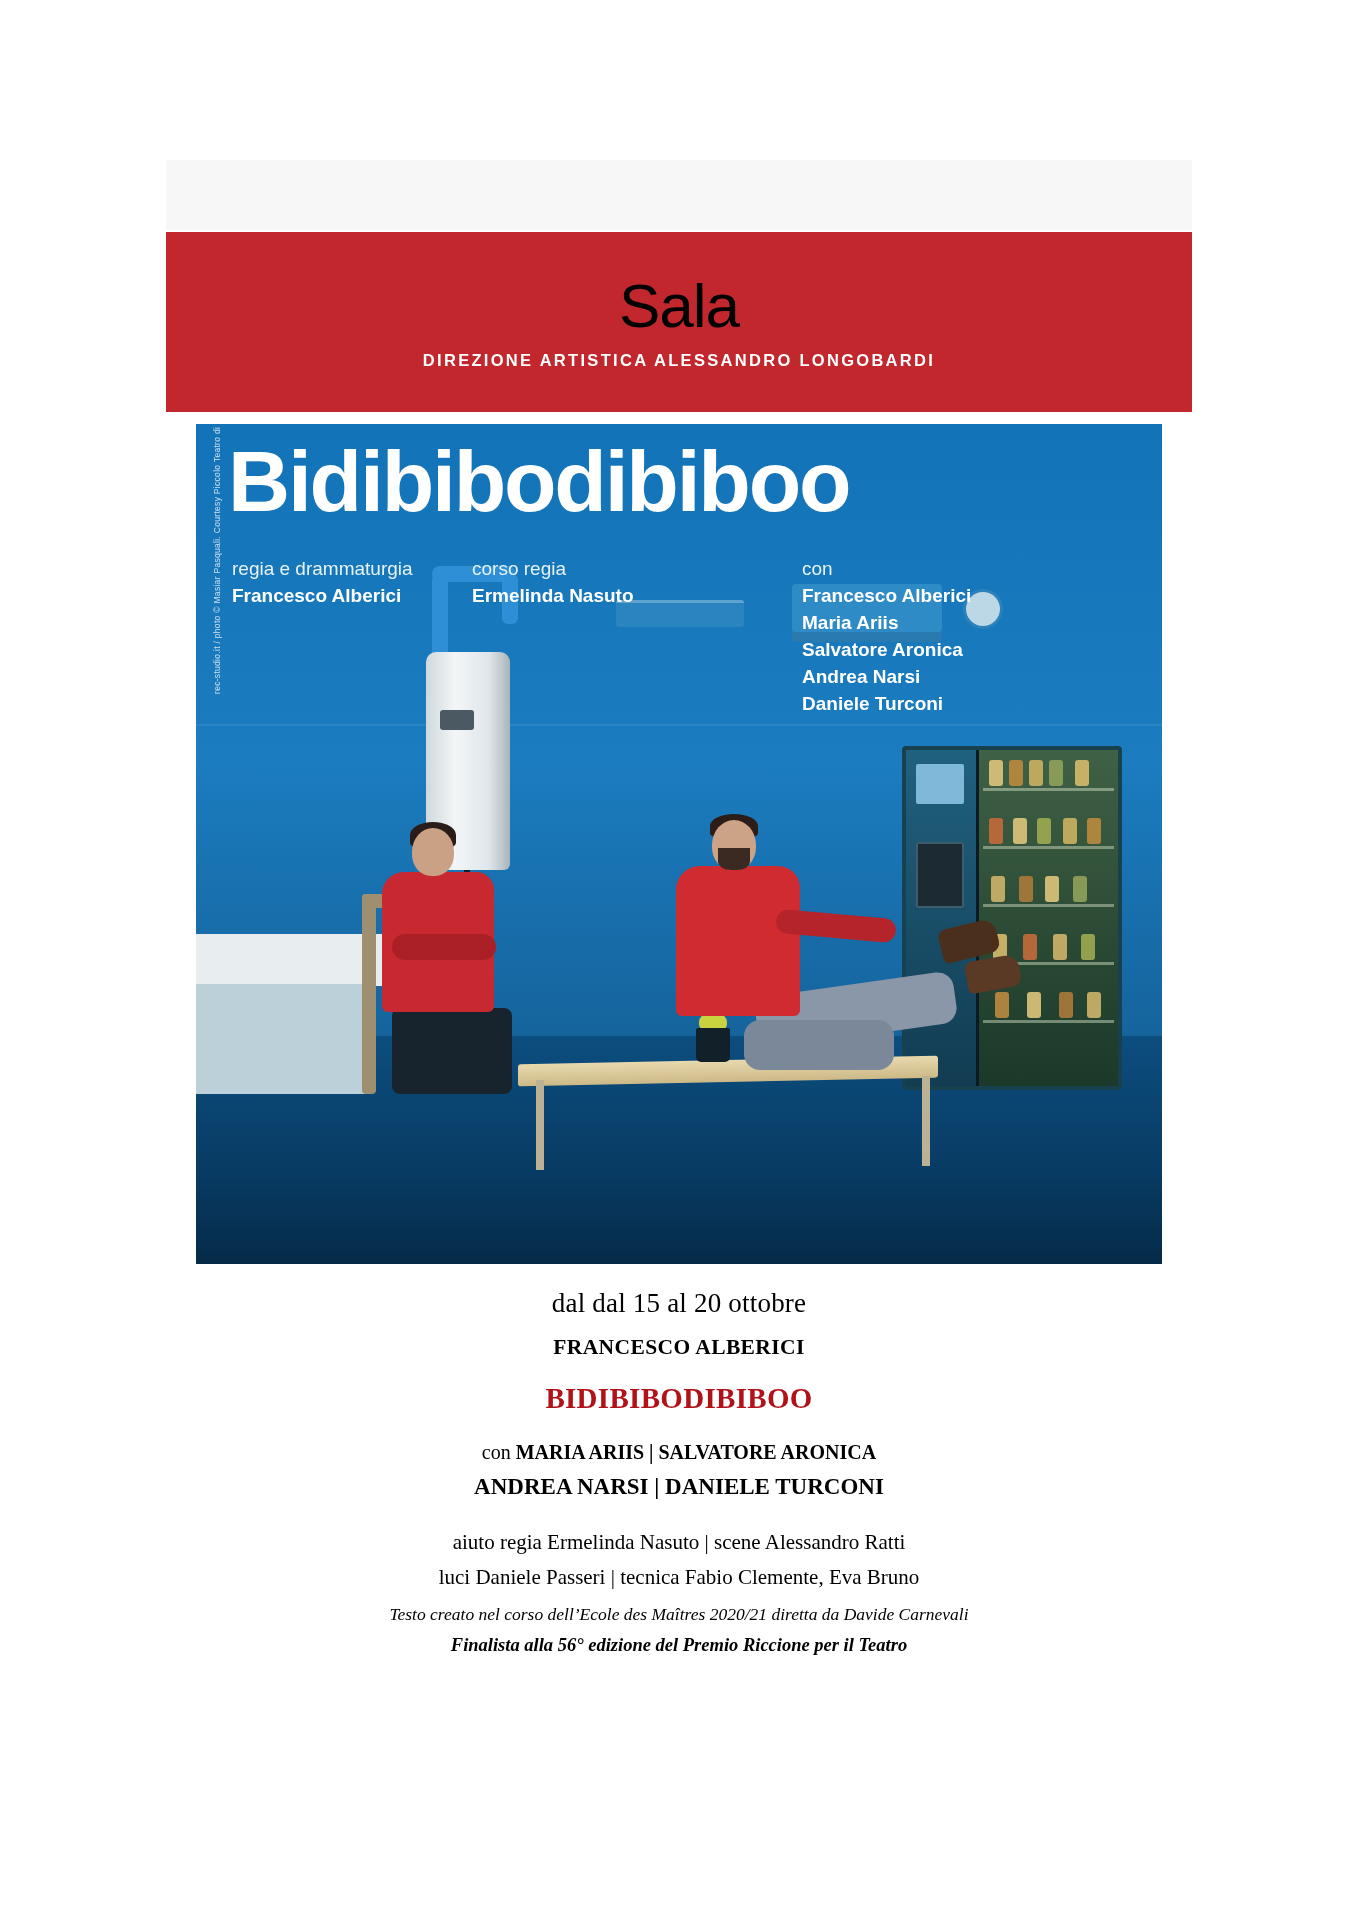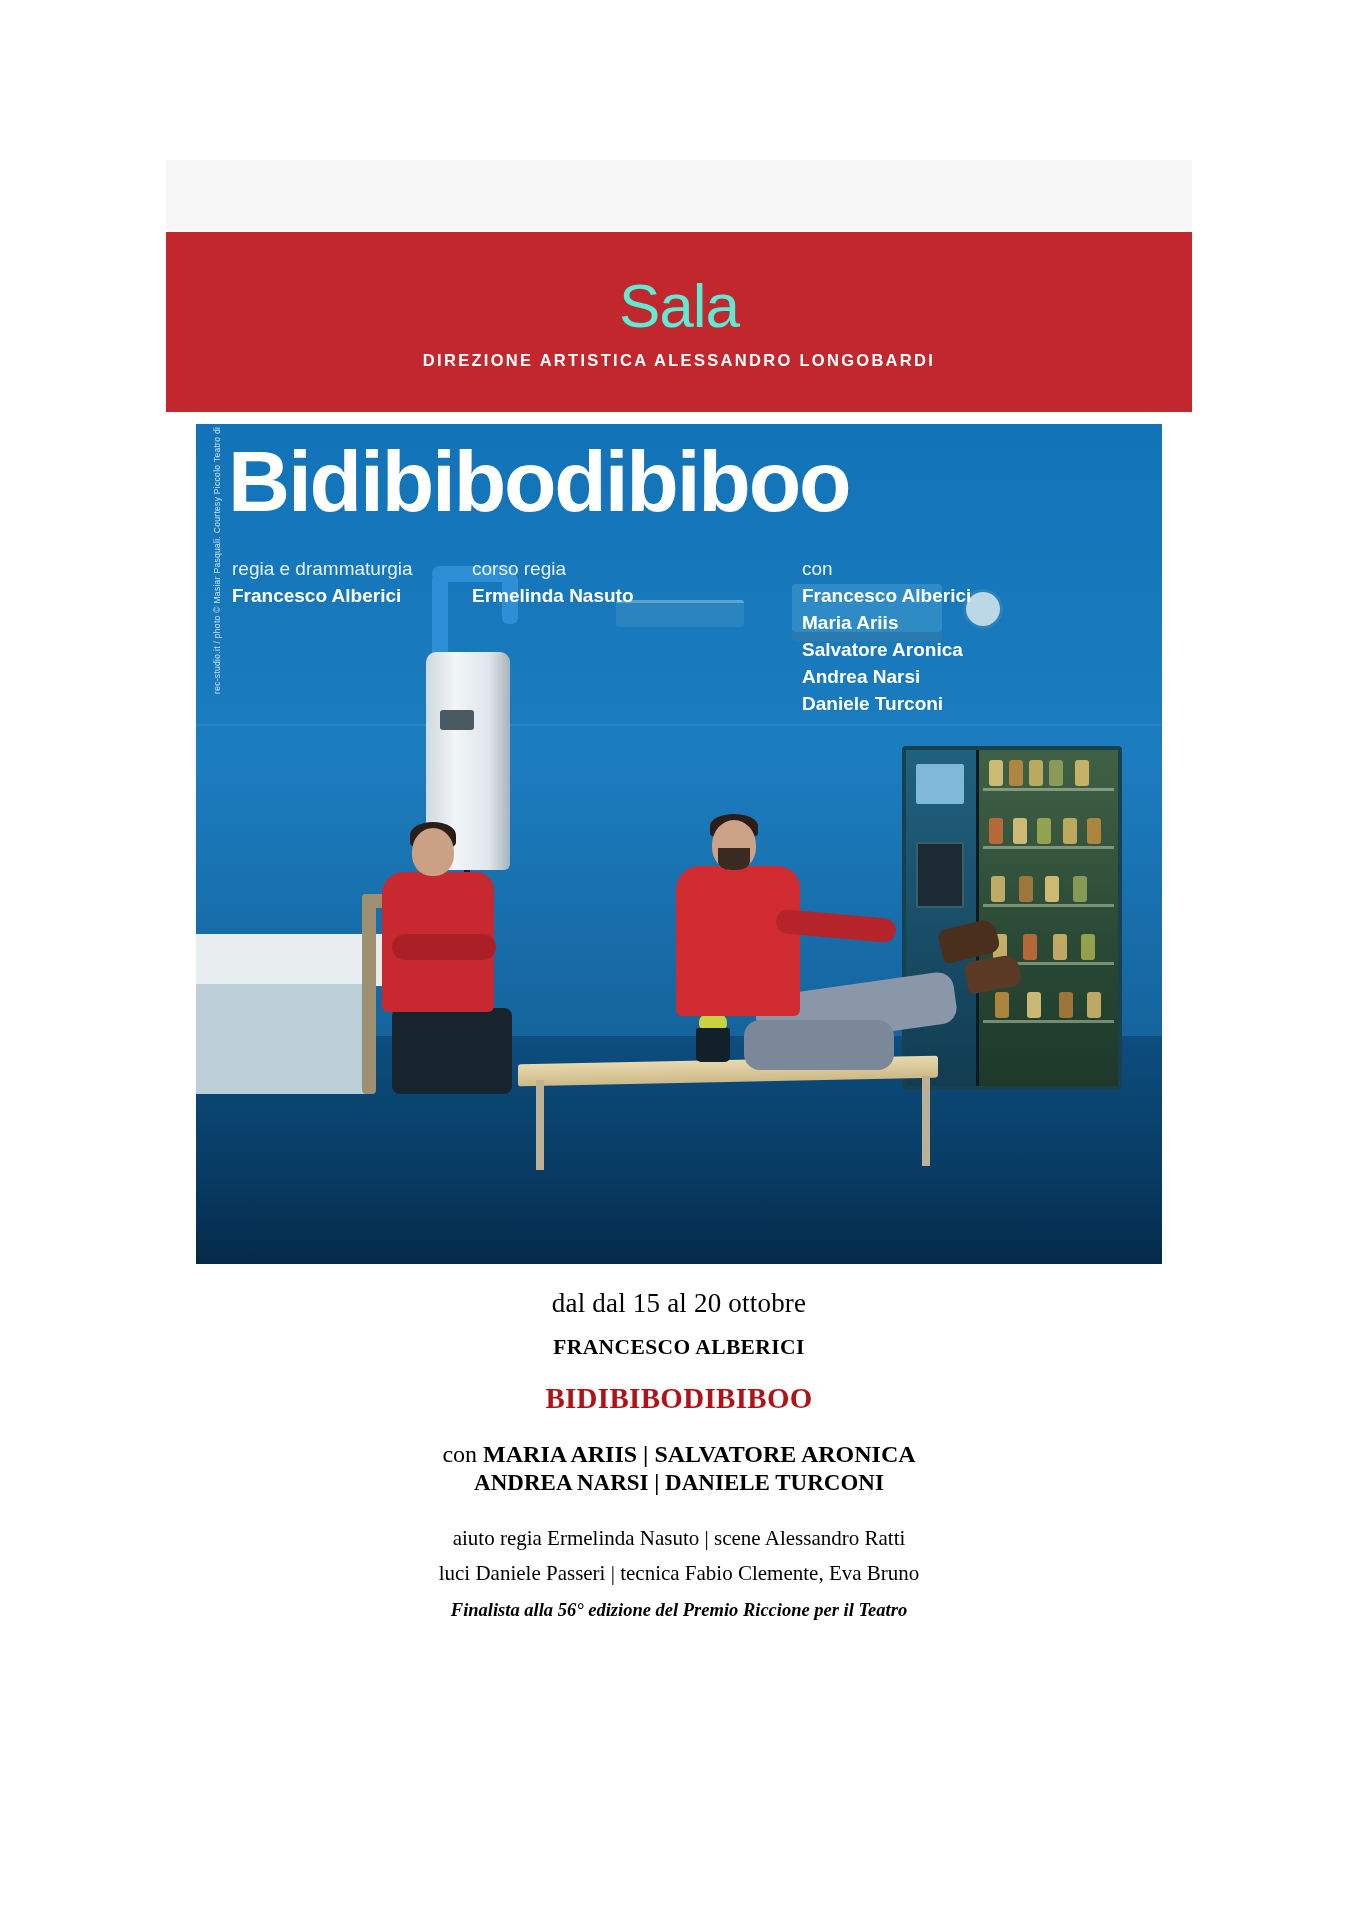--- a/index.html
+++ b/index.html
@@ -42,21 +42,21 @@
     background: #c1272d;
     display: flex;
     flex-direction: column;
     align-items: center;
     justify-content: center;
   }
   .banner-logo {
     font-family: "Liberation Sans", sans-serif;
     font-size: 62px;
     line-height: 1;
-    color: #5eead4;
+    color: #000000;
     letter-spacing: -1px;
     display: flex;
     align-items: baseline;
   }
   .banner-logo .light { font-weight: 400; }
   .banner-logo .bold  { font-weight: 700; }
   .banner-sub {
     font-family: "Liberation Sans", sans-serif;
     font-size: 16.5px;
     font-weight: 700;
@@ -441,22 +441,22 @@
     margin-bottom: 22px;
   }
   .line-show {
     font-size: 29px;
     font-weight: 700;
     color: #b11217;
     letter-spacing: .3px;
     margin-bottom: 26px;
   }
   .line-cast1 {
-    font-size: 24px;
-    margin-bottom: 2px;
+    font-size: 20px;
+    margin-bottom: 10px;
   }
   .line-cast1 b { font-weight: 700; }
   .line-cast2 {
     font-size: 23px;
     font-weight: 700;
     margin-bottom: 30px;
   }
   .line-crew {
     font-size: 21px;
     margin-bottom: 10px;
@@ -596,16 +596,17 @@
   <div class="info">
     <div class="line-dates">dal dal 15 al 20 ottobre</div>
     <div class="line-author">FRANCESCO ALBERICI</div>
     <div class="line-show">BIDIBIBODIBIBOO</div>
     <div class="line-cast1">
       <span>con </span><b>MARIA ARIIS | SALVATORE ARONICA</b>
     </div>
     <div class="line-cast2">ANDREA NARSI | DANIELE TURCONI</div>
     <div class="line-crew">aiuto regia Ermelinda Nasuto | scene Alessandro Ratti</div>
     <div class="line-crew2">luci Daniele Passeri | tecnica Fabio Clemente, Eva Bruno</div>
+    <div class="line-note">Testo creato nel corso dell’Ecole des Maîtres 2020/21 diretta da Davide Carnevali</div>
     <div class="line-prize">Finalista alla 56° edizione del Premio Riccione per il Teatro</div>
   </div>
 
 </div>
 
 </body></html>

